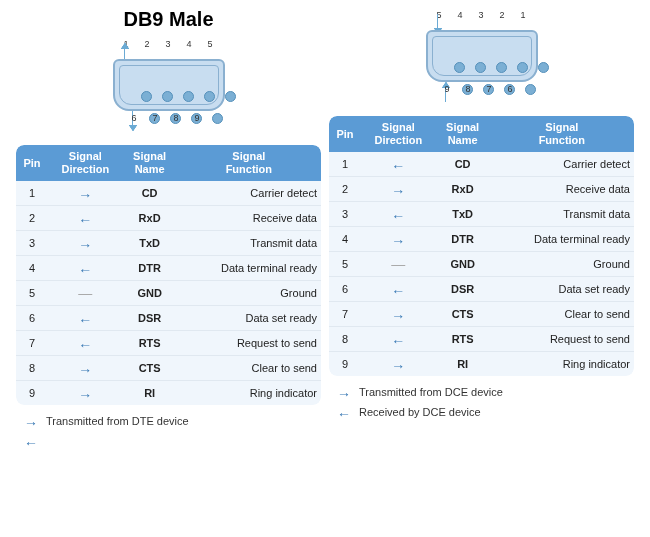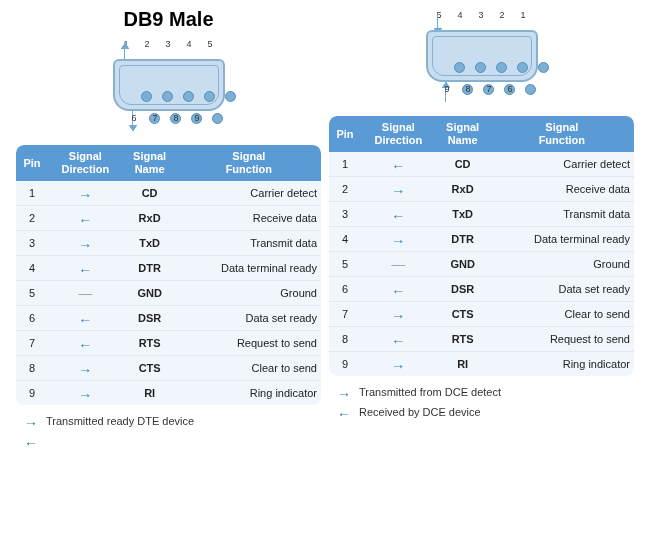--- a/index.html
+++ b/index.html
@@ -362,21 +362,21 @@
       <td><strong>RI</strong></td>
       <td>Ring indicator</td>
     </tr>
           </tbody>
       </table>
     </div>
 
     <div class="legend">
       <div class="legend-row">
         <span class="legend-arrow">→</span>
-        <span>Transmitted ready DTE device</span>
+        <span>Transmitted from DTE device</span>
       </div>
       <div class="legend-row">
         <span class="legend-arrow">←</span>
       </div>
     </div>
   </div>
 
   <div class="panel">
 
     <div class="connector-wrap">
@@ -519,21 +519,21 @@
       <td><strong>RI</strong></td>
       <td>Ring indicator</td>
     </tr>
           </tbody>
       </table>
     </div>
 
     <div class="legend">
       <div class="legend-row">
         <span class="legend-arrow">→</span>
-        <span>Transmitted from DCE detect</span>
+        <span>Transmitted from DCE device</span>
       </div>
       <div class="legend-row">
         <span class="legend-arrow">←</span>
         <span>Received by DCE device</span>
       </div>
     </div>
   </div>
 </div>
 
 </body></html>

